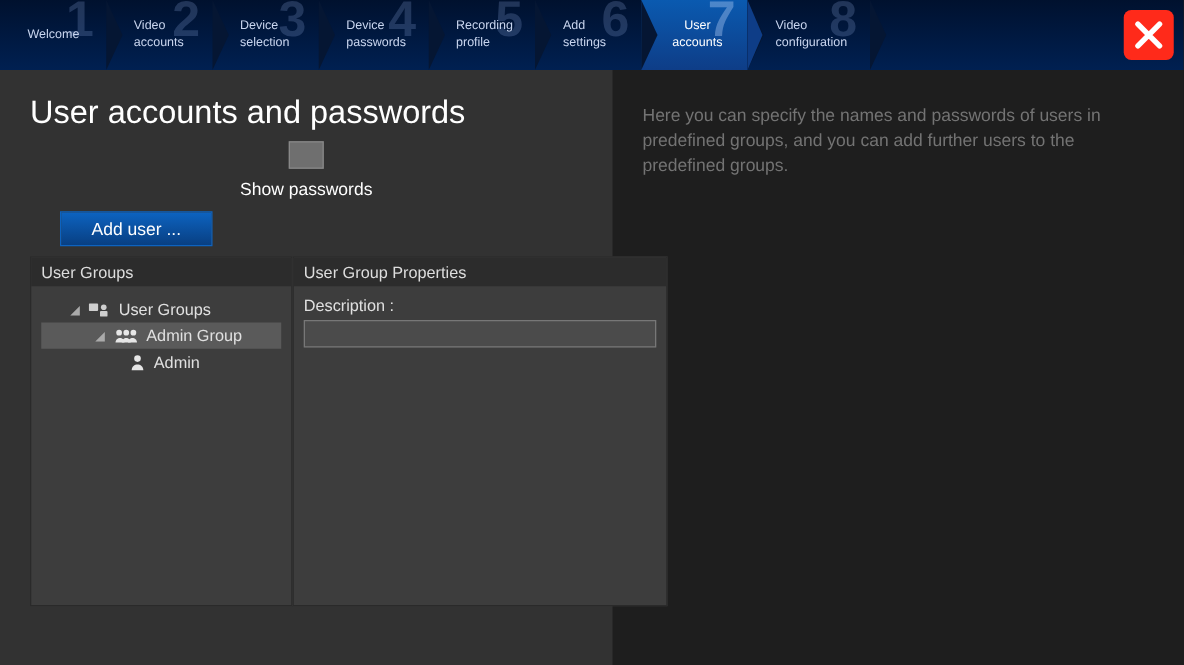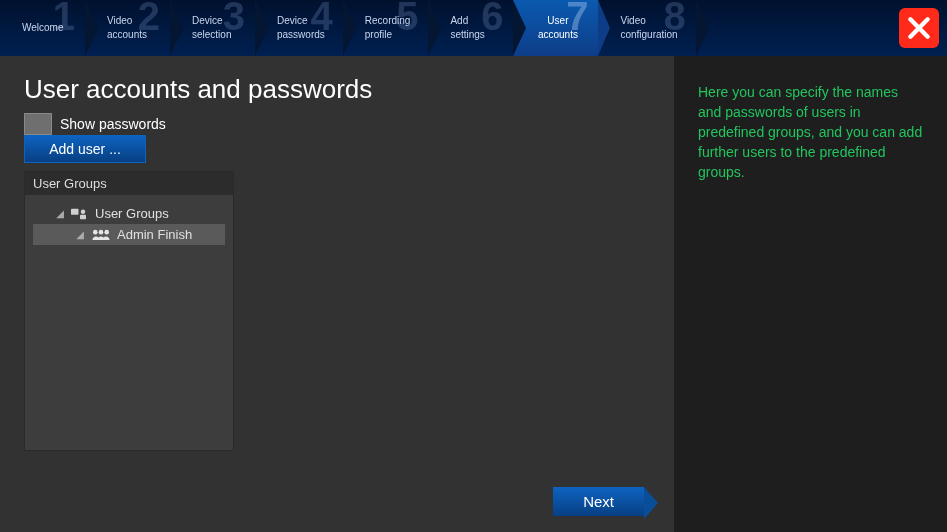--- a/index.html
+++ b/index.html
@@ -78,59 +78,62 @@
     border-radius: 6px;
     display: flex; align-items: center; justify-content: center;
     cursor: pointer;
   }
   .closebtn svg { width: 26px; height: 26px; }
   .main {
     display: flex;
     height: calc(532px - 56px);
   }
   .left {
-    width: 674px;
+    width: 490px;
     background: #323232;
     padding: 18px 24px 10px 24px;
     position: relative;
   }
   .right {
     flex: 1;
     background: #1e1e1e;
     padding: 26px 24px;
     font-size: 14px;
     line-height: 20px;
-    color: #22c55e;
+    color: #737373;
   }
   .right p { margin-bottom: 18px; }
   h1.title {
     font-size: 26px;
     font-weight: 400;
     margin-bottom: 8px;
   }
   .showpw {
     display: flex; align-items: center;
     gap: 8px;
+    margin-bottom: 10px;
     font-size: 14px;
     cursor: pointer;
+    flex-direction: column;
   }
   .showpw .chk {
     width: 28px; height: 22px;
     background: #6f6f6f;
     border: 1px solid #888;
   }
   .adduser {
     background: linear-gradient(#0d63c0,#083f82);
     border: 1px solid #0d63c0;
     color: #fff;
     padding: 5px 4px;
     font-size: 14px;
     cursor: pointer;
     margin-bottom: 8px;
     width: 122px;
+    margin-left: 24px;
   }
   .panels {
     display: flex; 
     height: 280px;
   }
   .panel {
     background: #3d3d3d;
     border: 1px solid #2a2a2a;
     flex-shrink: 0;
   }
@@ -268,26 +271,39 @@
           <div class="node lvl2 selected">
             <span class="exp">◢</span>
             <svg width="20" height="14" viewBox="0 0 28 18">
                 <circle cx="6" cy="5" r="3.2" fill="#e6e6e6"></circle>
                 <circle cx="14" cy="5" r="3.2" fill="#e6e6e6"></circle>
                 <circle cx="22" cy="5" r="3.2" fill="#e6e6e6"></circle>
                 <path d="M2 16c0-3 2.5-5 5-5s5 2 5 5" fill="#e6e6e6"></path>
                 <path d="M9 16c0-3 2.5-5 5-5s5 2 5 5" fill="#e6e6e6"></path>
                 <path d="M16 16c0-3 2.5-5 5-5s5 2 5 5" fill="#e6e6e6"></path>
               </svg>
-            <span>Admin Finish</span>
+            <span>Admin Group</span>
+          </div>
+          <div class="node lvl3">
+            <svg width="14" height="14" viewBox="0 0 18 18">
+                <circle cx="9" cy="5" r="3.4" fill="#e6e6e6"></circle>
+                <path d="M3 17c0-4 3-6 6-6s6 2 6 6" fill="#e6e6e6"></path>
+              </svg>
+            <span>Admin</span>
           </div>
         </div>
       </div>
 
+      <div class="panel props">
+        <div class="panel-head">User Group Properties</div>
+        <div class="panel-body">
+          <span class="desc-label">Description :</span>
+          <input class="desc-input" value="" style="">
+        </div>
+      </div>
     </div>
 
-    <button class="nextbtn">Next</button>
   </div>
 
   <div class="right">
     <p>Here you can specify the names and passwords of users in predefined groups, and you can add further users to the predefined groups.</p>
   </div>
 </div>
 
 </body></html>

